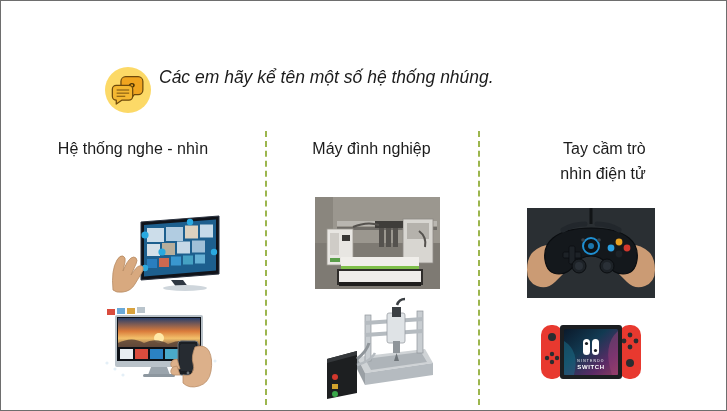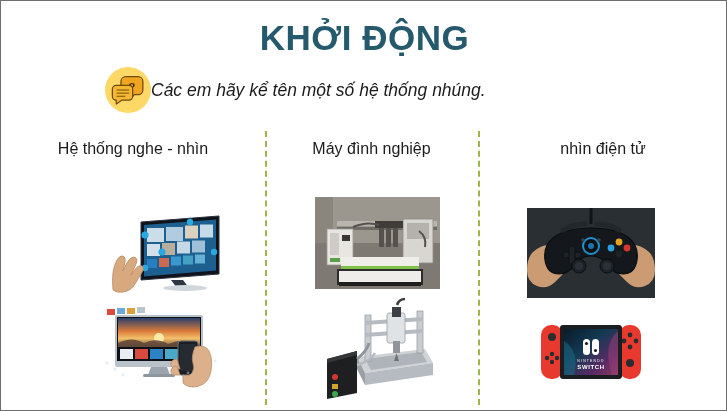--- a/index.html
+++ b/index.html
@@ -34,22 +34,21 @@
     line-height: 1.1;
   }
 
   
   .prompt-row {
     position: absolute;
     top: 66px;
     left: 104px;
     width: 520px;
     display: flex;
-    align-items: center;
-    gap: 0;
+    gap: 8px;
   }
   .prompt-icon {
     flex: 0 0 auto;
     width: 46px;
     height: 46px;
     border-radius: 50%;
     background: #fcd967;
     display: flex;
     align-items: center;
     justify-content: center;
@@ -116,21 +115,20 @@
   .pic-cnc-mill   { left: 312px; top: 288px; width: 130px; height: 110px; }
   
   .pic-gamepad    { left: 526px; top: 207px; width: 128px; height: 90px; }
   .pic-switch     { left: 526px; top: 306px; width: 128px; height: 88px; }
 </style>
 </head>
 <body>
 
 <div class="slide">
 
-  <div class="title">KHỞI ĐỘNG</div>
 
   <div class="prompt-row">
     <div class="prompt-icon">
       <svg viewBox="0 0 46 46" width="36" height="36" aria-hidden="true">
 
         <path d="M20 6 h16 a6 6 0 0 1 6 6 v11 a6 6 0 0 1 -6 6 h-5 l-5 6 v-6 h-6 a6 6 0 0 1 -6 -6 v-11 a6 6 0 0 1 6 -6 z" fill="#f0a41f" stroke="#6e4a0c" stroke-width="1.6" stroke-linejoin="round"></path>
         <text x="28" y="24" font-family="'Liberation Sans',sans-serif" font-size="15" font-weight="bold" fill="#4a3204" text-anchor="middle">?</text>
 
         <path d="M8 17 h16 a5 5 0 0 1 5 5 v9 a5 5 0 0 1 -5 5 h-9 l-7 5 v-5 h-0 a5 5 0 0 1 -5 -5 v-9 a5 5 0 0 1 5 -5 z" fill="#f4b731" stroke="#6e4a0c" stroke-width="1.6" stroke-linejoin="round"></path>
         <g stroke="#6e4a0c" stroke-width="1.2" stroke-linecap="round">
@@ -149,20 +147,21 @@
         <div>Hệ thống nghe - nhìn</div>
       </div>
     </div>
     <div class="col col-2">
       <div class="col-head">
         <div>Máy đình nghiệp</div>
       </div>
     </div>
     <div class="col col-3">
       <div class="col-head">
+        <div>Tay cầm trò</div>
         <div>nhìn điện tử</div>
       </div>
     </div>
   </div>
 
   <div class="divider d1"></div>
   <div class="divider d2"></div>
 
   <div class="pic pic-tv-gesture">
     <svg viewBox="0 0 125 85" aria-hidden="true">

